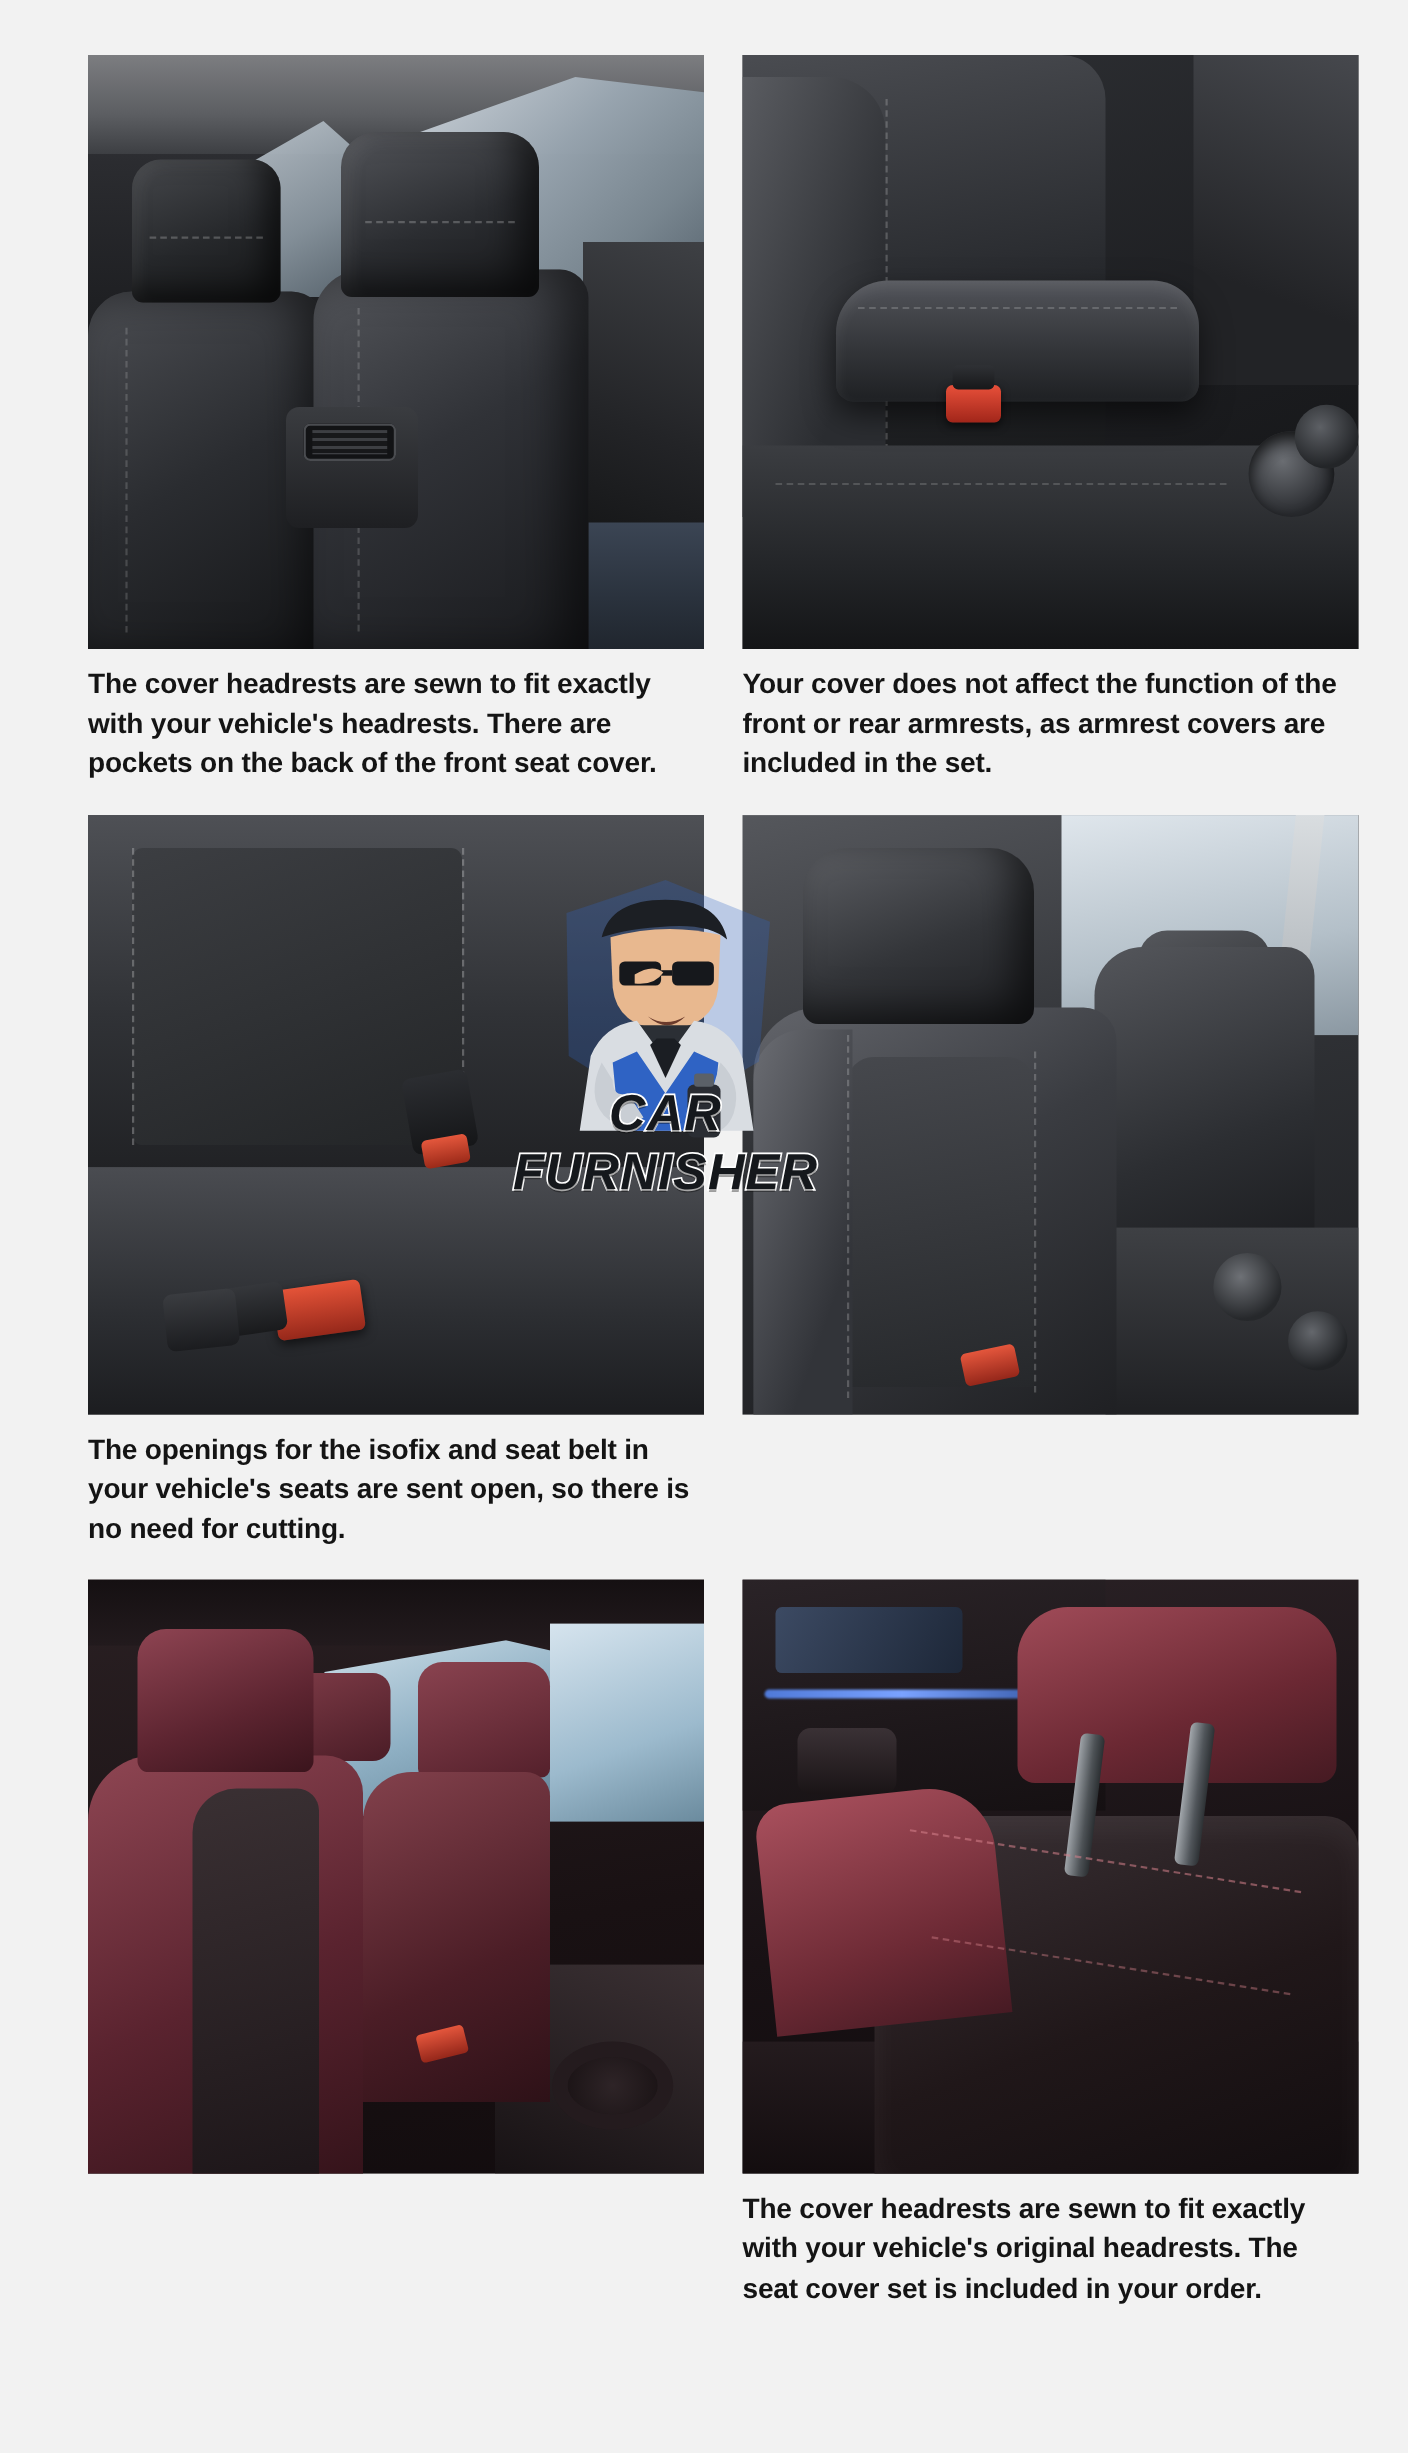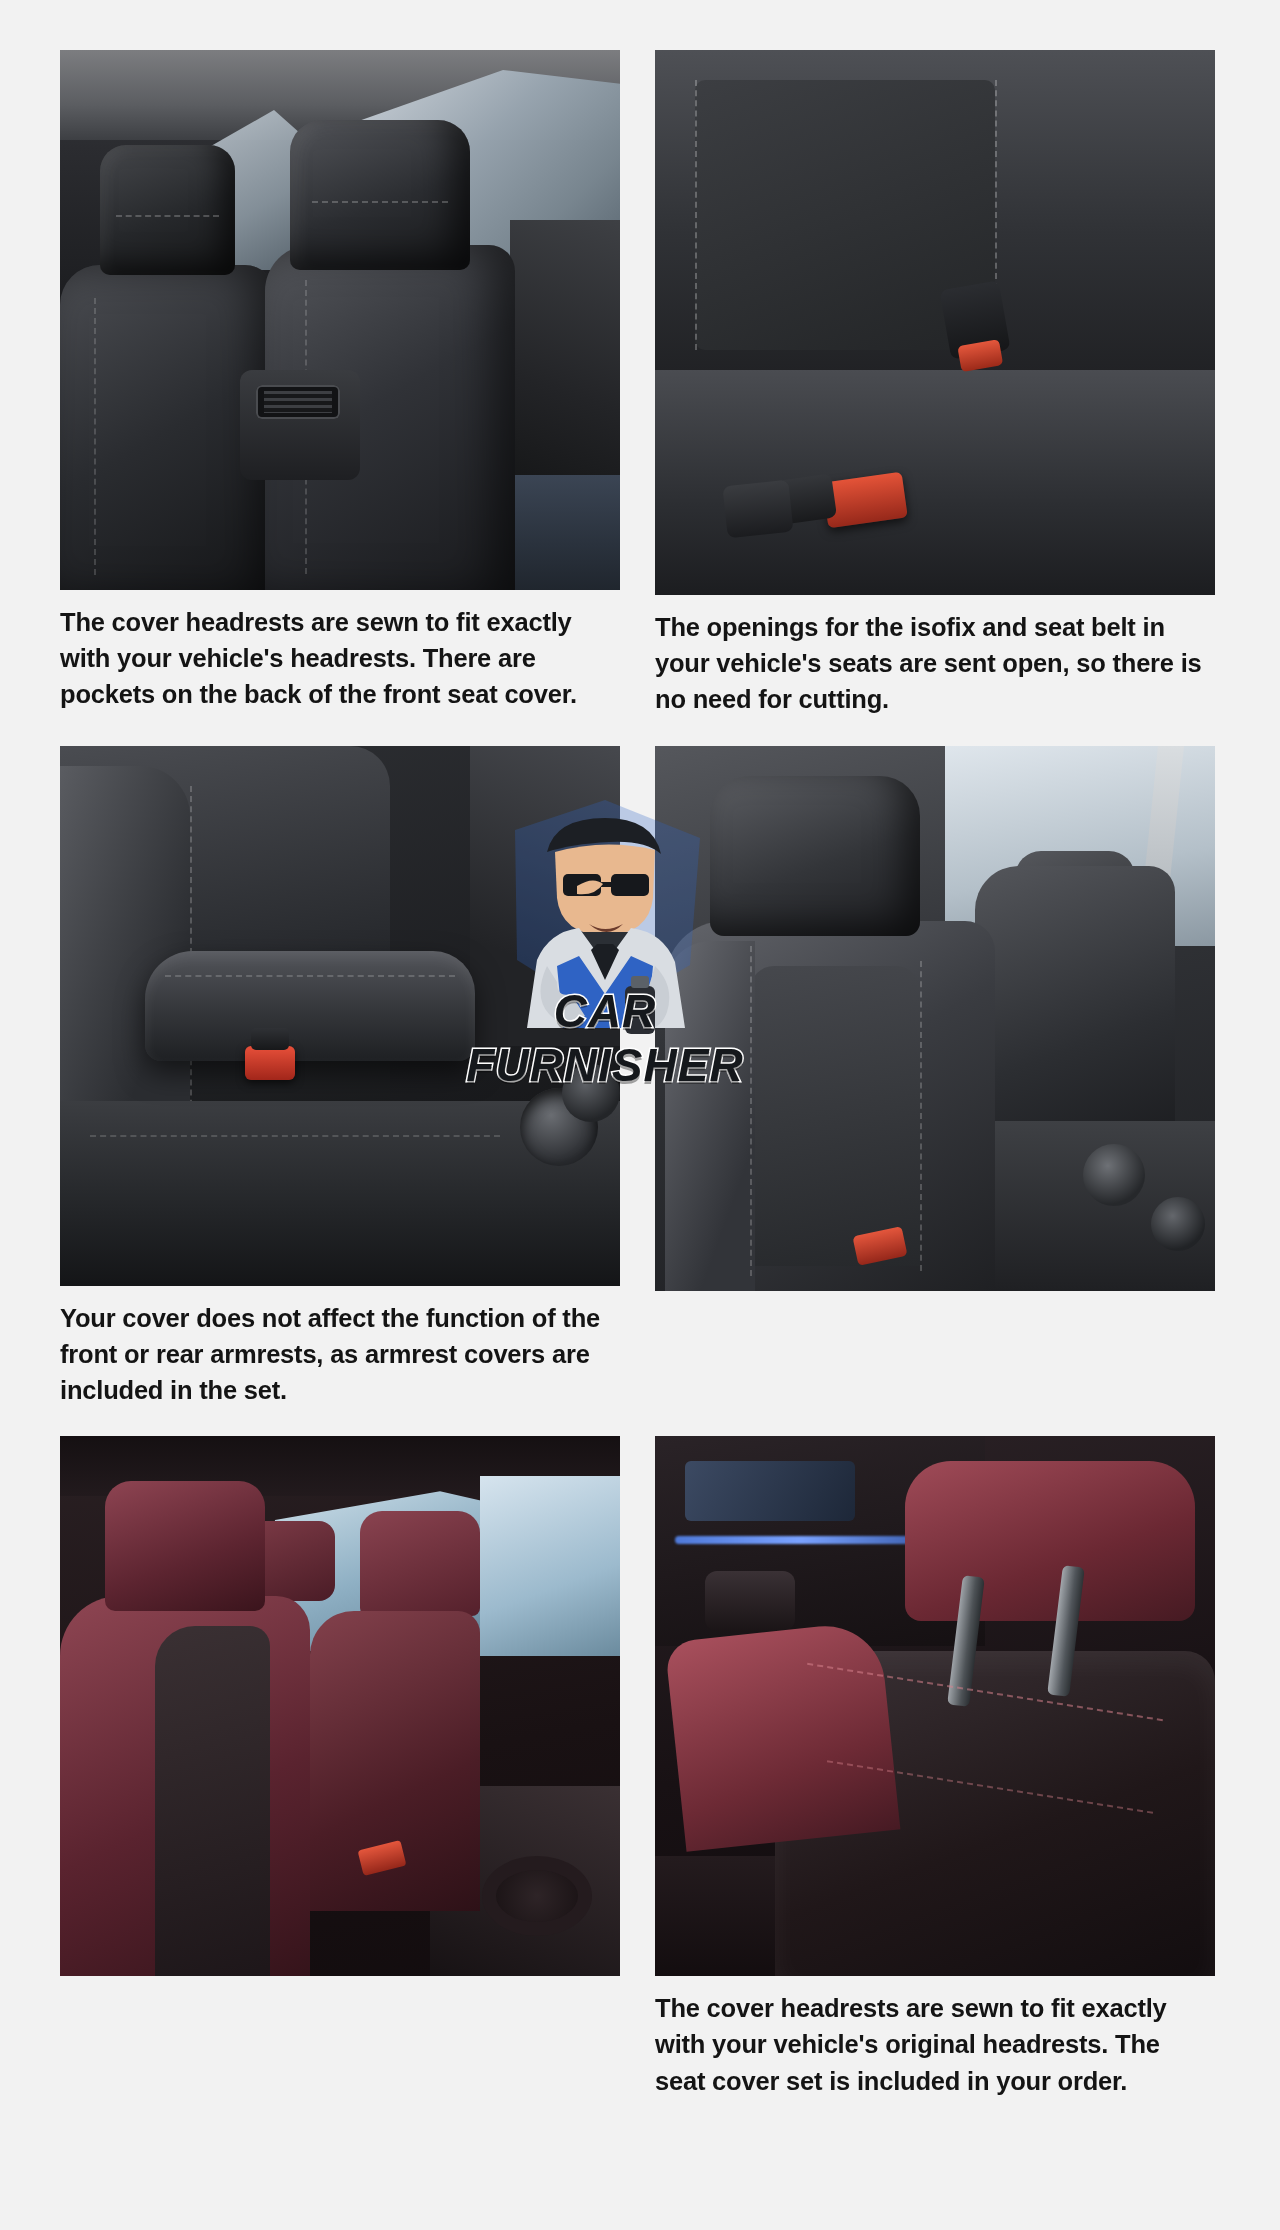--- a/index.html
+++ b/index.html
@@ -21,20 +21,21 @@
     box-sizing: border-box;
     padding: 50px 60px 30px 60px;
     position: relative;
   }
   .grid {
     display: grid;
     grid-template-columns: 560px 560px;
     column-gap: 35px;
     row-gap: 0px;
     position: relative;
+    margin-left: 20px;
   }
   .cell {
     width: 560px;
     margin-bottom: 28px;
   }
   .photo {
     width: 560px;
     height: 540px;
     position: relative;
     overflow: hidden;
@@ -471,47 +472,47 @@
         <div class="seat-r"></div>
         <div class="hr-l"></div>
         <div class="hr-r"></div>
         <div class="console"></div>
         <div class="vent"></div>
       </div>
       <div class="caption">The cover headrests are sewn to fit exactly with your vehicle's headrests. There are pockets on the back of the front seat cover.</div>
     </div>
 
     <div class="cell">
+      <div class="photo p2">
+        <div class="doorpanel"></div>
+        <div class="bg-seat"></div>
+        <div class="bolster"></div>
+        <div class="stitch1"></div>
+        <div class="cushion"></div>
+        <div class="cup"></div>
+        <div class="cup2"></div>
+        <div class="armrest"></div>
+        <div class="buckle"></div>
+      </div>
+      <div class="caption">Your cover does not affect the function of the front or rear armrests, as armrest covers are included in the set.</div>
+    </div>
+
+    <div class="cell">
       <div class="photo p3 tall">
         <div class="back"></div>
         <div class="suede"></div>
         <div class="st1"></div>
         <div class="st2"></div>
         <div class="st3"></div>
         <div class="seatpad"></div>
         <div class="belt1"></div>
         <div class="belt2"></div>
         <div class="belt3"></div>
       </div>
       <div class="caption">The openings for the isofix and seat belt in your vehicle's seats are sent open, so there is no need for cutting.</div>
-    </div>
-
-    <div class="cell">
-      <div class="photo p2">
-        <div class="doorpanel"></div>
-        <div class="bg-seat"></div>
-        <div class="bolster"></div>
-        <div class="stitch1"></div>
-        <div class="cushion"></div>
-        <div class="cup"></div>
-        <div class="cup2"></div>
-        <div class="armrest"></div>
-        <div class="buckle"></div>
-      </div>
-      <div class="caption">Your cover does not affect the function of the front or rear armrests, as armrest covers are included in the set.</div>
     </div>
 
     <div class="cell">
       <div class="photo p4 tall">
         <div class="win"></div>
         <div class="pillar"></div>
         <div class="rear-hr"></div>
         <div class="rear-seat"></div>
         <div class="consol"></div>
         <div class="cupA"></div>

